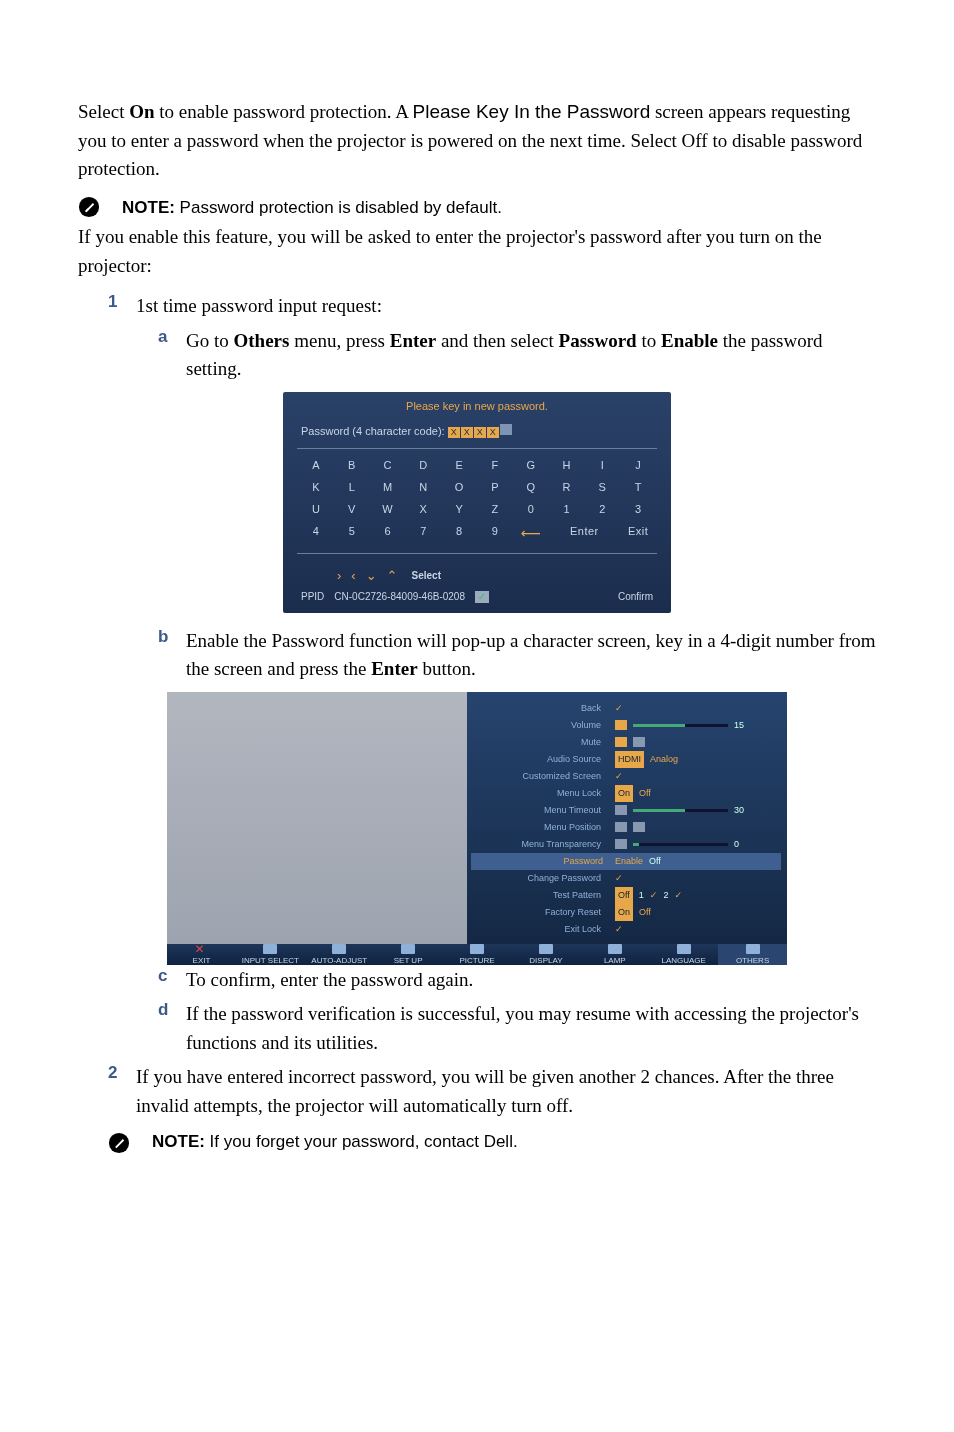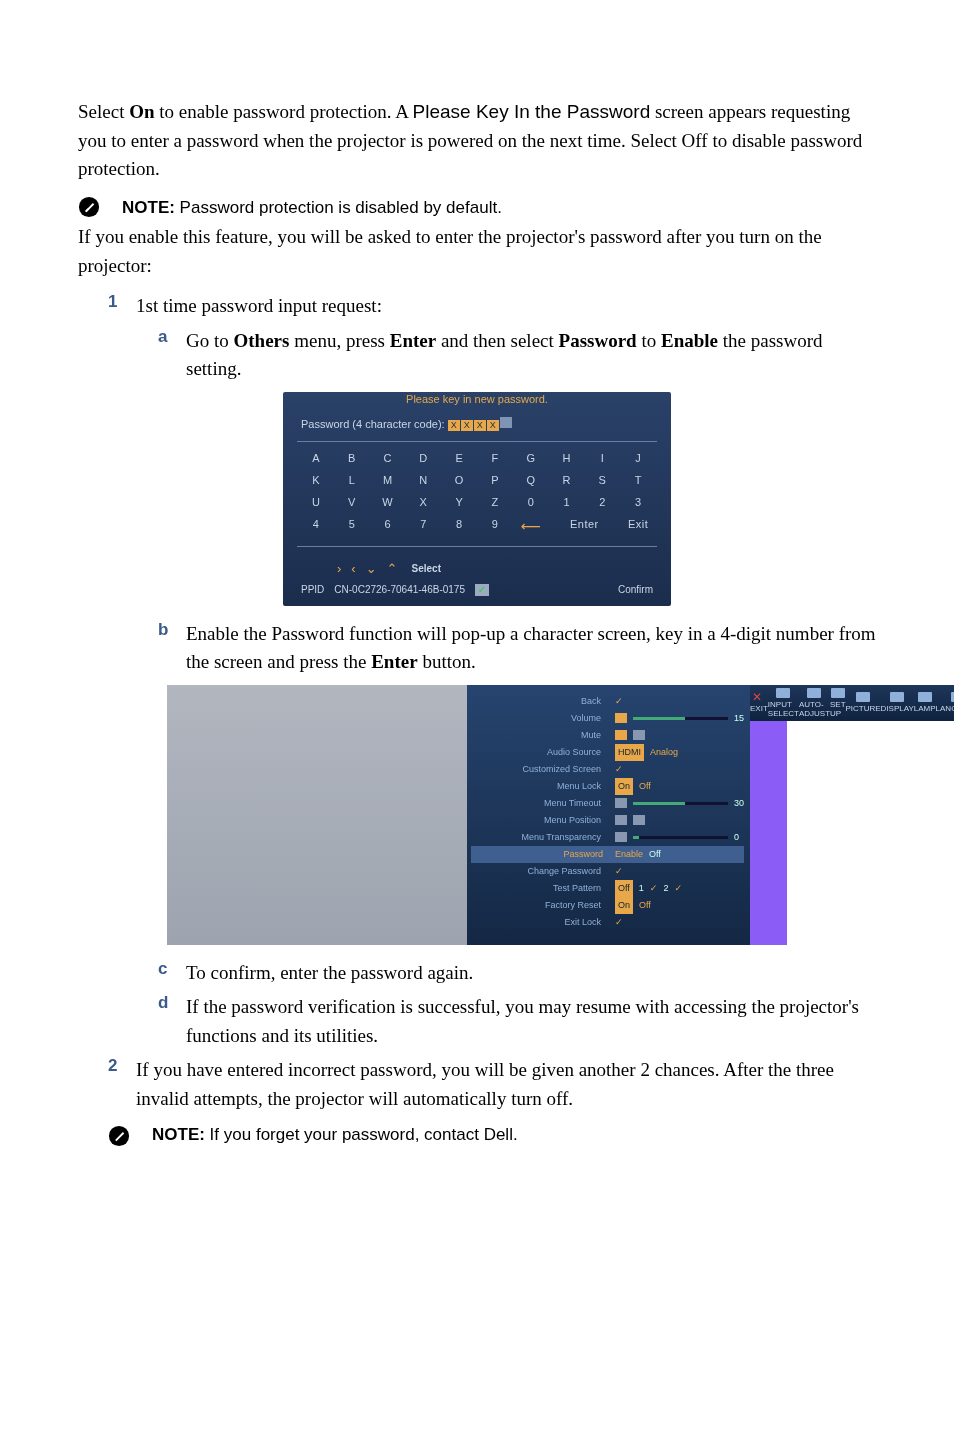--- a/index.html
+++ b/index.html
@@ -78,21 +78,21 @@
   .bold-serif {
     font-weight: bold;
   }
   .sans {
     font-family: Arial, Helvetica, sans-serif;
   }
   .osd1 {
     width: 360px;
     margin: 8px auto 14px auto;
     background: linear-gradient(#2a4168, #1b2d4d);
-    padding: 1px 14px 10px 14px;
+    padding: 8px 14px 10px 14px;
     color: #c9d6e6;
     font-family: Arial, sans-serif;
     font-size: 11px;
     border-radius: 2px;
   }
   .osd1-title {
     text-align: center;
     color: #e8a84a;
     font-size: 11px;
     margin-bottom: 12px;
@@ -171,23 +171,23 @@
     background:#9da9bd;
     color:#2c5;
     text-align:center;
     line-height:12px;
     font-size:10px;
   }
   .osd2 {
     width: 620px;
     height: 260px;
     margin: 8px auto 14px auto;
-    background: #8b5cf6;
-    display:flex;
-    flex-direction:row;
+    background: #c2410c;
+    display:flex;
+    flex-direction:column;
     font-family: Arial, sans-serif;
   }
   .osd2-main {
     flex:1;
     display:flex;
   }
   .osd2-left {
     flex: 0 0 300px;
     background: linear-gradient(#b1b6bf, #9ea4af);
   }
@@ -363,21 +363,21 @@
       <div class="osd1-arrows">
           <span>›</span>
           <span>‹</span>
           <span>⌄</span>
           <span>⌃</span>
         </div>
       <div class="osd1-select">Select</div>
     </div>
     <div class="osd1-footer">
       <span>PPID</span>
-      <span>CN-0C2726-70641-46B-0175</span>
+      <span>CN-0C2726-84009-46B-0208</span>
       <span class="osd1-check">✓</span>
       <span style="margin-left:auto;">Confirm</span>
     </div>
   </div>
 
   <div class="list-item-row list-level2">
     <span class="ol-letter">b</span>
     <span class="list-text">
       <span>Enable the Password function will pop-up a character screen, key in a 4-digit number from the screen and press the </span><span class="bold-serif">Enter</span><span> button.</span>
     </span>

